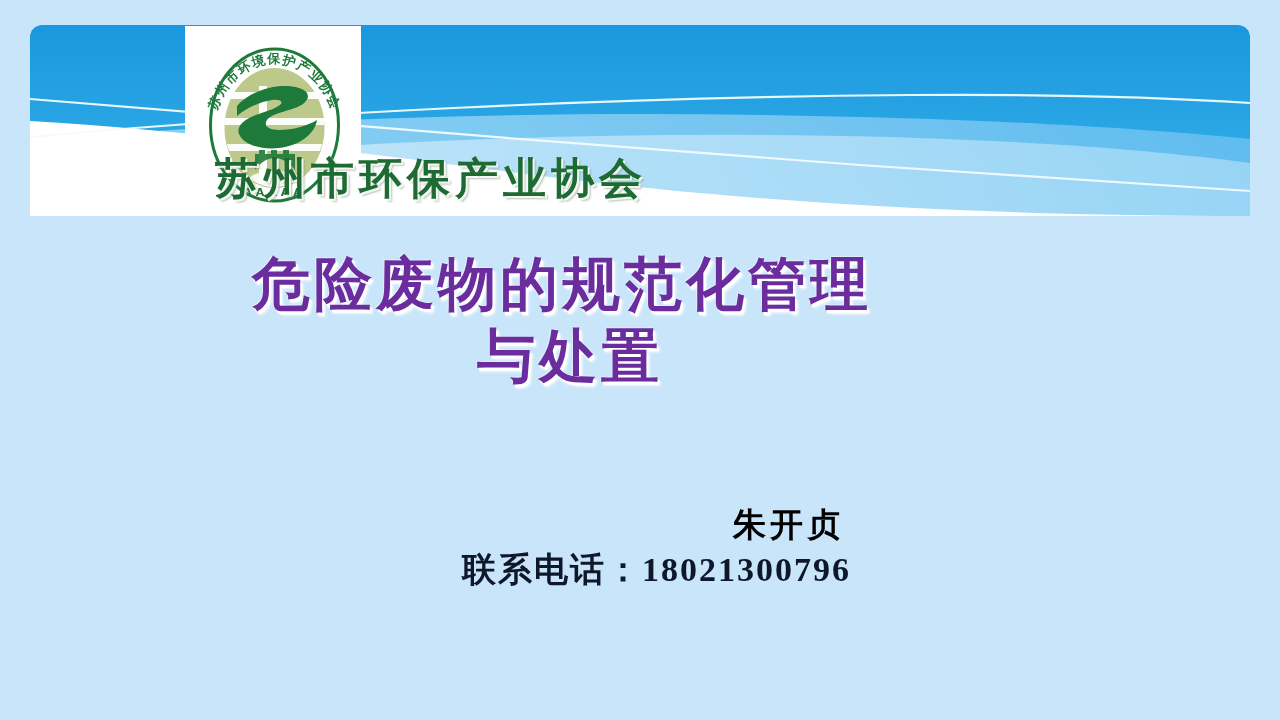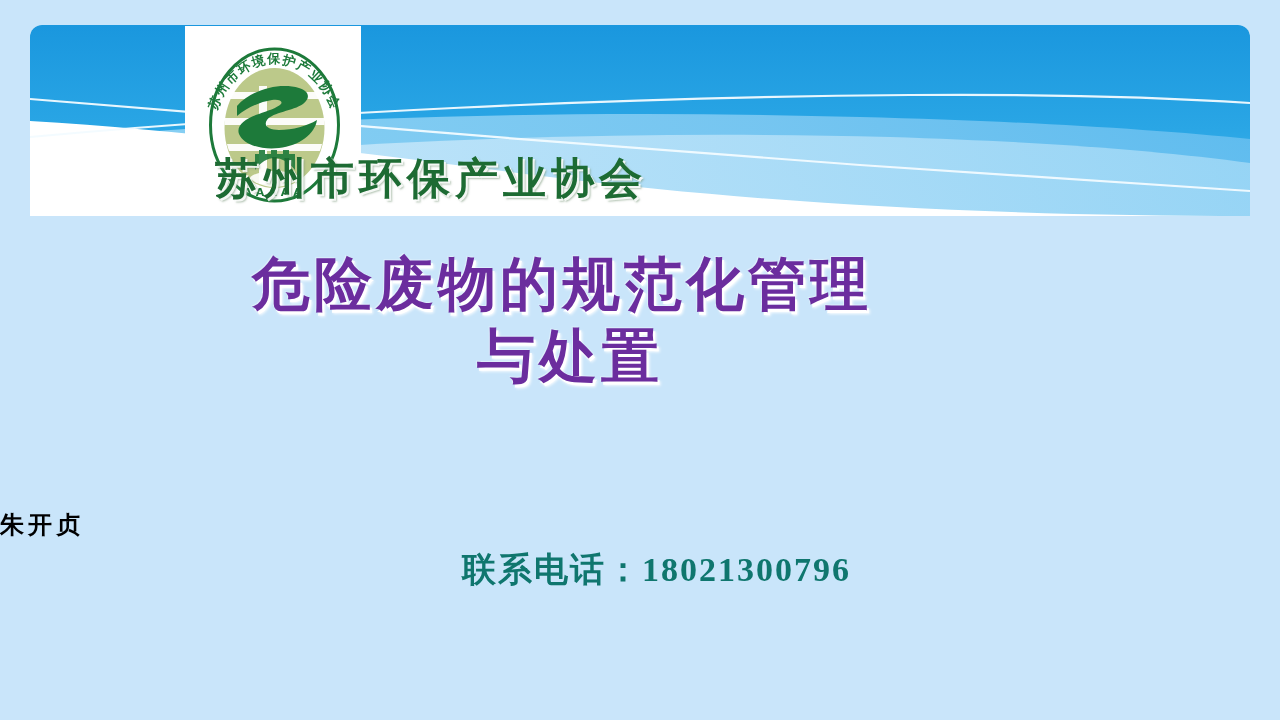--- a/index.html
+++ b/index.html
@@ -95,34 +95,35 @@
   
   #presenter-block {
     position: absolute;
     left: 0;
     top: 503px;
     width: 1280px;
   }
   #presenter-name {
     font-family: "Liberation Serif", "DejaVu Serif", serif;
     font-weight: bold;
-    font-size: 24px;
+    font-size: 33px;
     line-height: 44px;
     letter-spacing: 4px;
     color: #000000;
     text-align: left;
+    padding-left: 733px;
     white-space: nowrap;
   }
   #presenter-phone {
     font-family: "Liberation Serif", "DejaVu Serif", serif;
     font-weight: bold;
     font-size: 34px;
     line-height: 46px;
     letter-spacing: 2px;
-    color: #0f766e;
+    color: #0f172a;
     text-align: left;
     padding-left: 462px;
     white-space: nowrap;
   }
 </style>
 </head>
 <body>
 
 <div id="slide">
 

